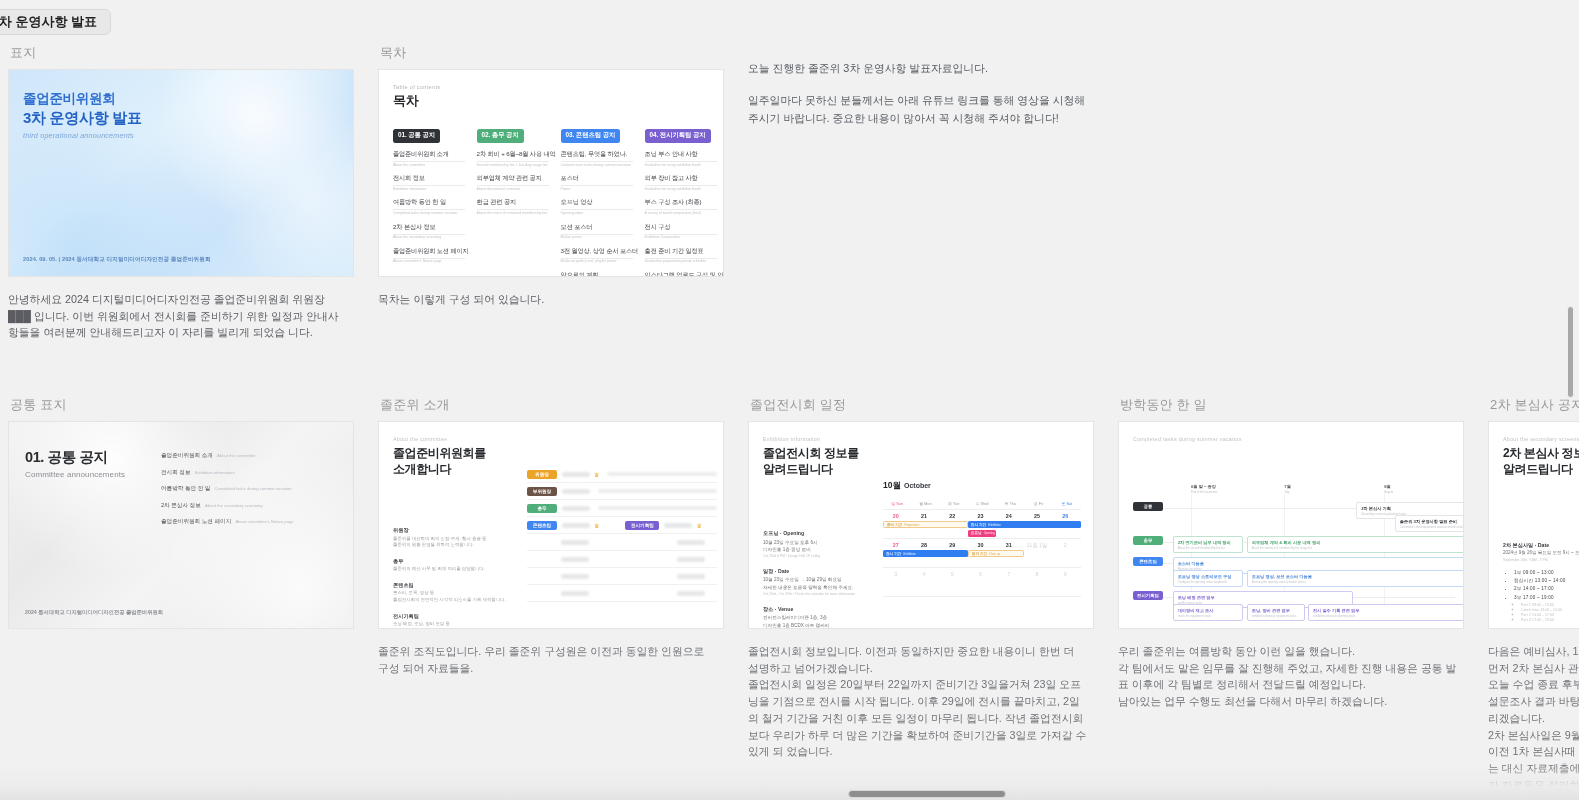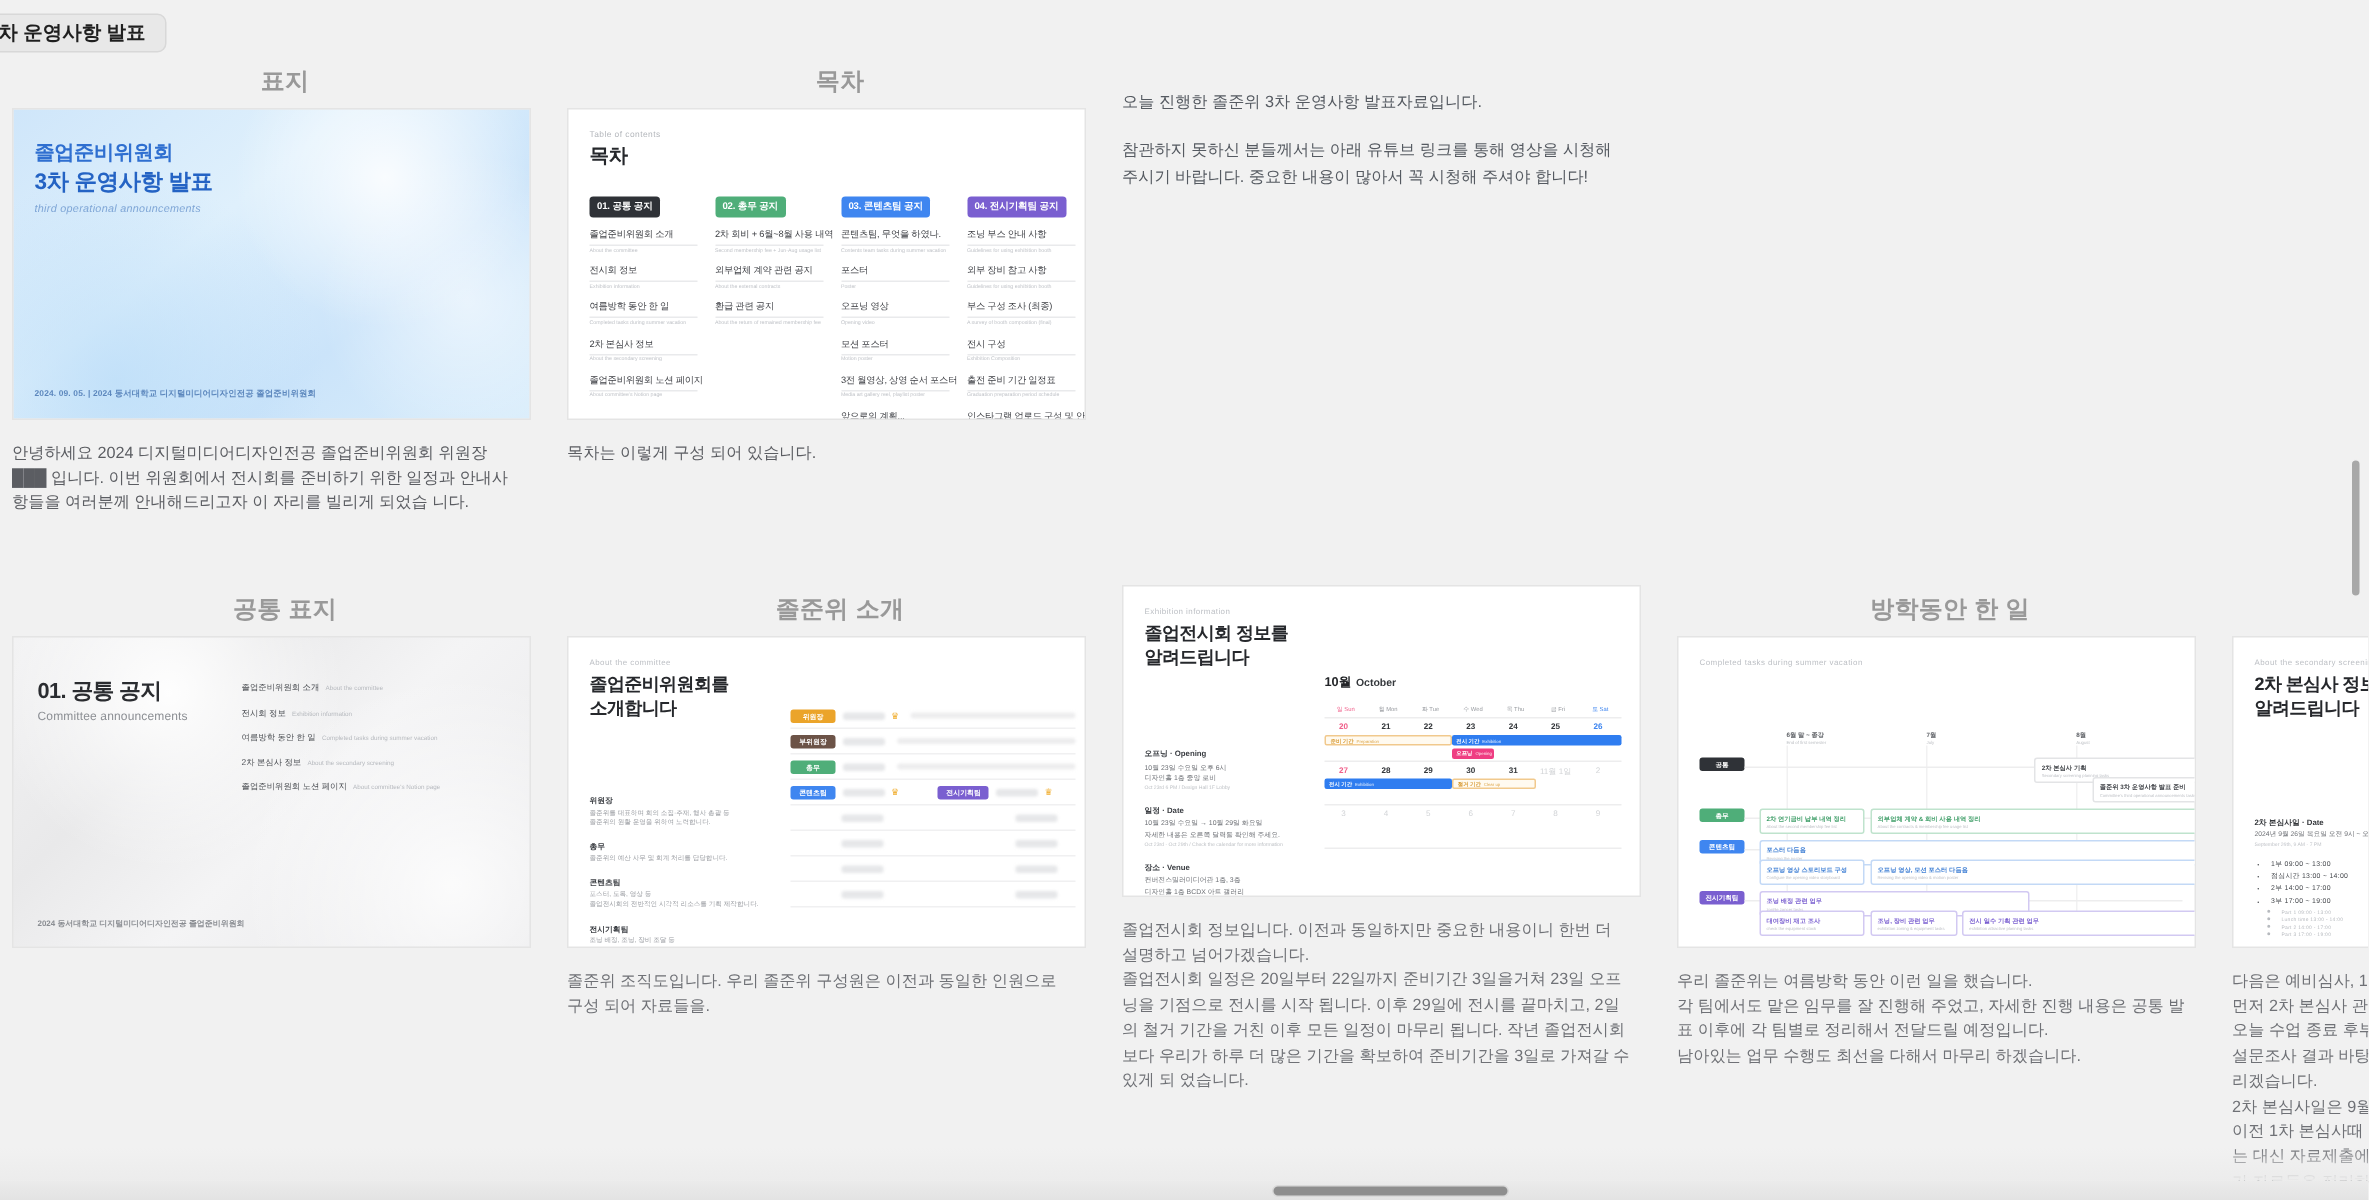--- a/index.html
+++ b/index.html
@@ -42,26 +42,25 @@
   .row-1 { top: 0px; }
   .row-2 { top: 352px; }
 
   .cell {
     width: 370px; flex: 0 0 370px;
     padding: 0 0 0 8px;
   }
   .cell.first { padding-left: 8px; }
 
   .cell-label {
-    font-size: 16px;
+    font-size: 13px;
     color: #999999;
     letter-spacing: .2px;
     margin: 6px 0 7px 2px;
-    font-weight: 700;
-    text-align: center;
+    font-weight: 400;
   }
 
   .slide {
     width: 346px; height: 208px;
     background: #ffffff;
     border: 1px solid #e4e4e4;
     position: relative;
     overflow: hidden;
   }
 
@@ -337,21 +336,21 @@
             </div>
         </div>
         <div class="caption dark">
           <p>목차는 이렇게 구성 되어 있습니다.</p>
         </div>
       </div>
 
       <div class="cell">
         <div class="textpane">
           <p>오늘 진행한 졸준위 3차 운영사항 발표자료입니다.</p>
-          <p>참관하지 못하신 분들께서는 아래 유튜브 링크를 통해 영상을 시청해 주시기 바랍니다. 중요한 내용이 많아서 꼭 시청해 주셔야 합니다!</p>
+          <p>일주일마다 못하신 분들께서는 아래 유튜브 링크를 통해 영상을 시청해 주시기 바랍니다. 중요한 내용이 많아서 꼭 시청해 주셔야 합니다!</p>
         </div>
       </div>
     </div>
 
     <div class="row row-2" id="row2">
         <div class="cell first">
           <div class="cell-label">공통 표지</div>
           <div class="slide gcover">
             <div class="g-t1">01. 공통 공지</div>
             <div class="g-t2">Committee announcements</div>
@@ -429,20 +428,21 @@
                 <div class="nm" style="margin-left: 34px;"></div>
                 <div class="nm" style="margin-left: 88px;"></div>
               </div>
             </div>
           </div>
           <div class="caption">
             <p>졸준위 조직도입니다. 우리 졸준위 구성원은 이전과 동일한 인원으로 구성 되어 자료들을.</p>
           </div>
         </div>
         <div class="cell">
+          <div class="cell-label">졸업전시회 일정</div>
           <div class="slide cal">
             <div class="eyebrow2">Exhibition information</div>
             <div class="h2">졸업전시회 정보를<br>알려드립니다</div>
             <div class="cal-left">
               <div class="cl-b">
                 <div class="t">오프닝 · Opening</div>
                 <div class="d">10월 23일 수요일 오후 6시<br>디자인홀 1층 중앙 로비</div>
                 <div class="e">Oct 23rd 6 PM / Design Hall 1F Lobby</div>
               </div>
               <div class="cl-b">

